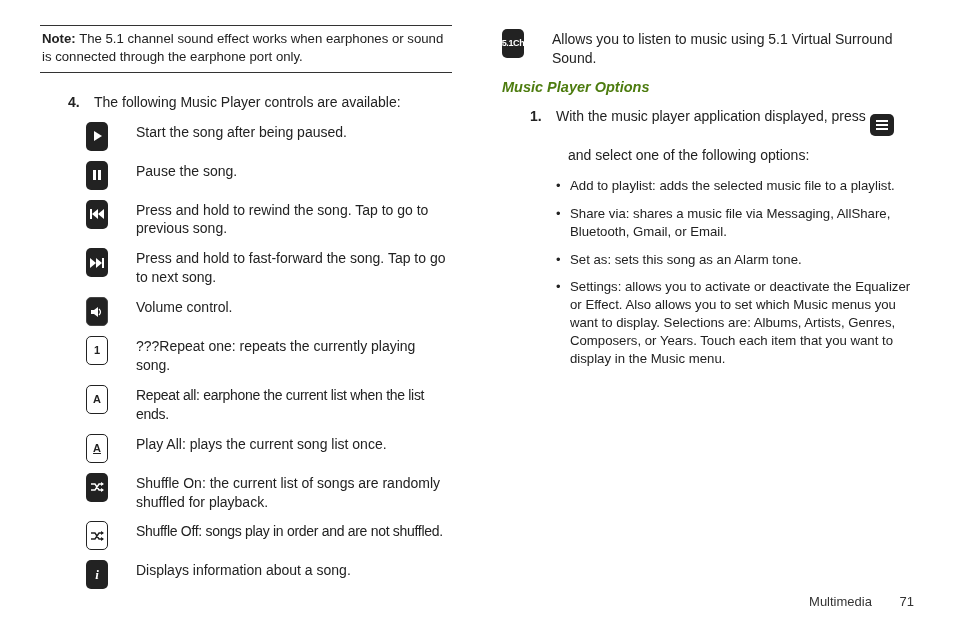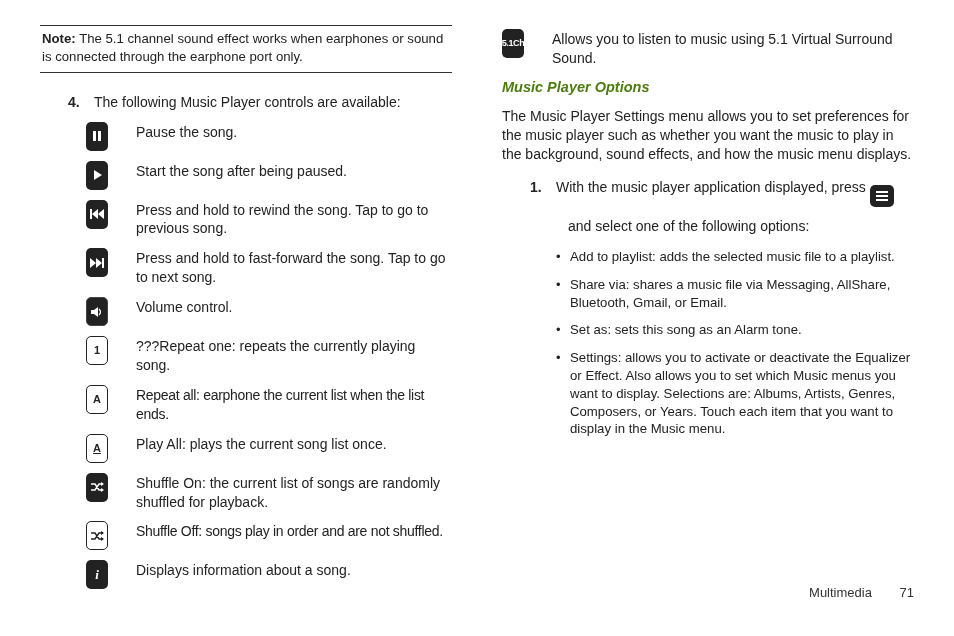--- a/index.html
+++ b/index.html
@@ -129,21 +129,21 @@
     content: "•";
     position: absolute;
     left: 0;
     top: 0;
     font-size: 13px;
   }
   .b-label { font-weight: normal; }
   .footer {
     position: absolute;
     right: 40px;
-    bottom: 34px;
+    bottom: 25px;
     font-size: 13px;
     color: #333;
   }
   .footer .sec { margin-right: 24px; }
   svg { display:block; }
 </style>
 </head>
 <body>
 
 <div class="page">
@@ -158,34 +158,34 @@
     <div class="numbered">
       <div class="num">4.</div>
       <div class="txt">The following Music Player controls are available:</div>
     </div>
 
     <div class="ctrl-table">
 
       <div class="ctrl-row">
         <div class="ctrl-icon">
           <svg width="10" height="10">
+              <polygon points="2,0 10,5 2,10" fill="#fff"></polygon>
+            </svg>
+        </div>
+        <div class="ctrl-desc">Start the song after being paused.</div>
+      </div>
+
+      <div class="ctrl-row">
+        <div class="ctrl-icon">
+          <svg width="10" height="10">
               <rect x="1" y="0" width="3" height="10" fill="#fff"></rect>
               <rect x="6" y="0" width="3" height="10" fill="#fff"></rect>
             </svg>
         </div>
         <div class="ctrl-desc">Pause the song.</div>
-      </div>
-
-      <div class="ctrl-row">
-        <div class="ctrl-icon">
-          <svg width="10" height="10">
-              <polygon points="2,0 10,5 2,10" fill="#fff"></polygon>
-            </svg>
-        </div>
-        <div class="ctrl-desc">Start the song after being paused.</div>
       </div>
 
       <div class="ctrl-row">
         <div class="ctrl-icon">
           <svg width="14" height="10">
               <rect x="0" y="0" width="2" height="10" fill="#fff"></rect>
               <polygon points="8,0 2,5 8,10" fill="#fff"></polygon>
               <polygon points="14,0 8,5 14,10" fill="#fff"></polygon>
             </svg>
         </div>
@@ -260,21 +260,20 @@
 
   <div class="col">
 
     <div class="ctrl-row" style="margin-left:0;">
       <div class="ctrl-icon sound">5.1Ch</div>
       <div class="ctrl-desc">Allows you to listen to music using 5.1 Virtual Surround Sound.</div>
     </div>
 
     <div class="section-head">Music Player Options</div>
 
-    <p class="para">The Music Player Settings menu allows you to set preferences for the music player such as whether you want the music to play in the background, sound effects, and how the music menu displays.</p>
 
     <div class="numbered">
       <div class="num">1.</div>
       <div class="txt">
         <span>With the music player application displayed, press </span>
         <span class="menu-icon-inline"></span>
       </div>
     </div>
     <div class="step-sub">and select one of the following options:</div>
 

